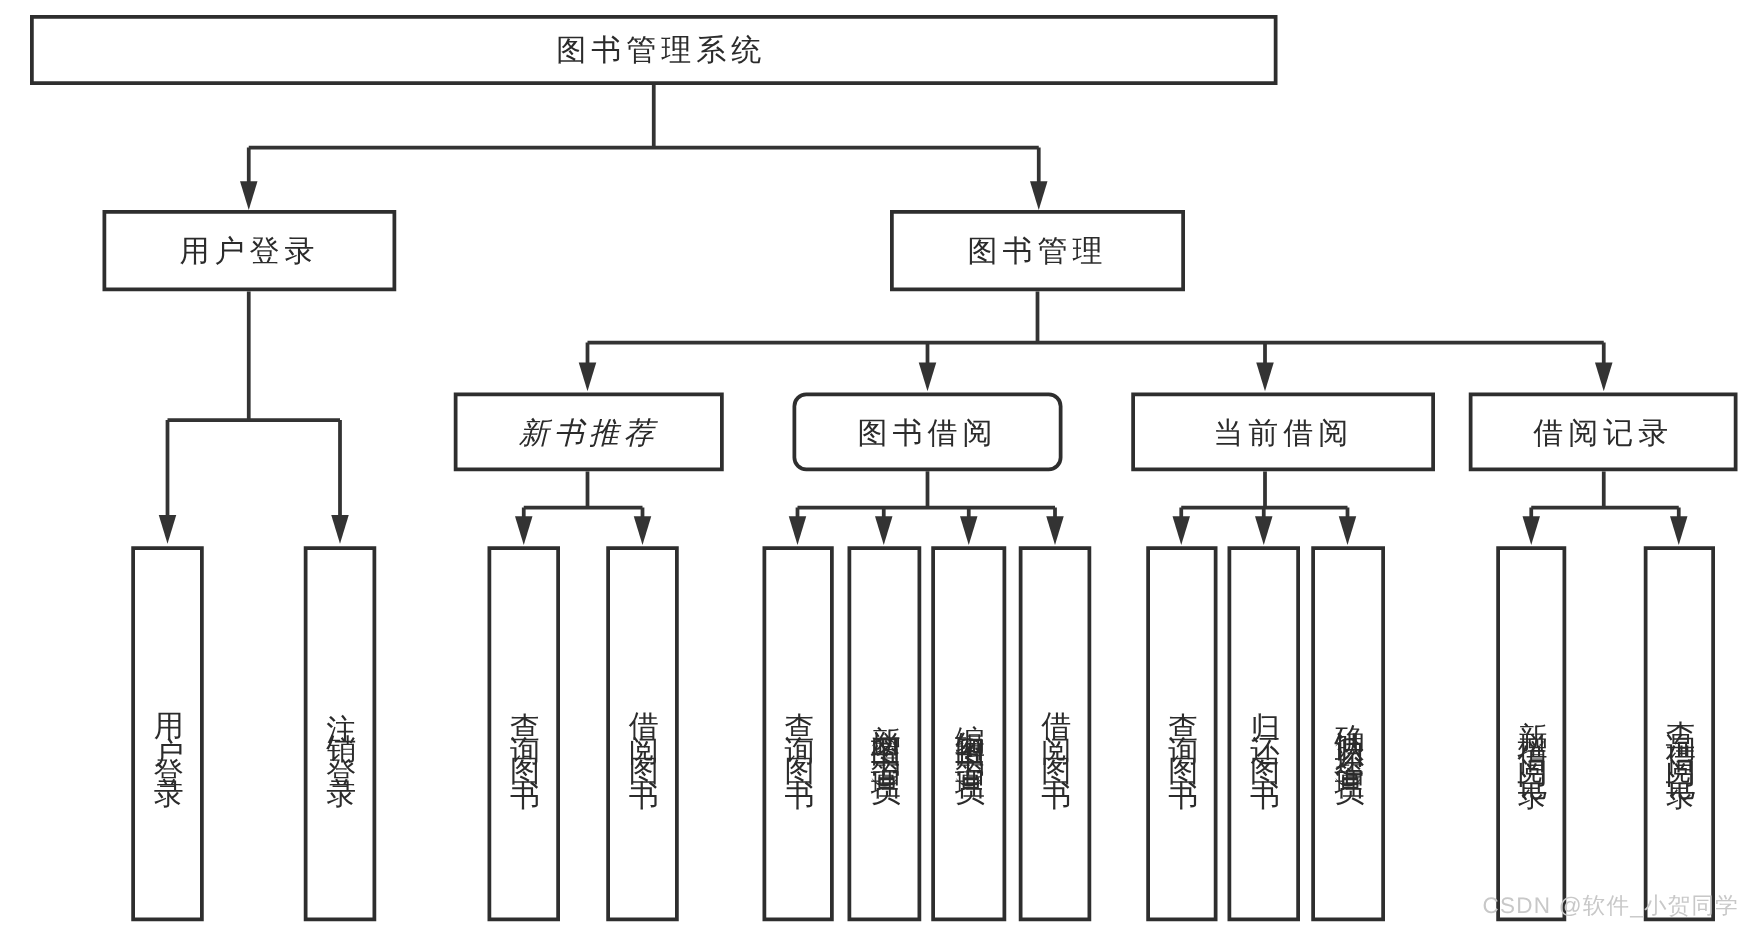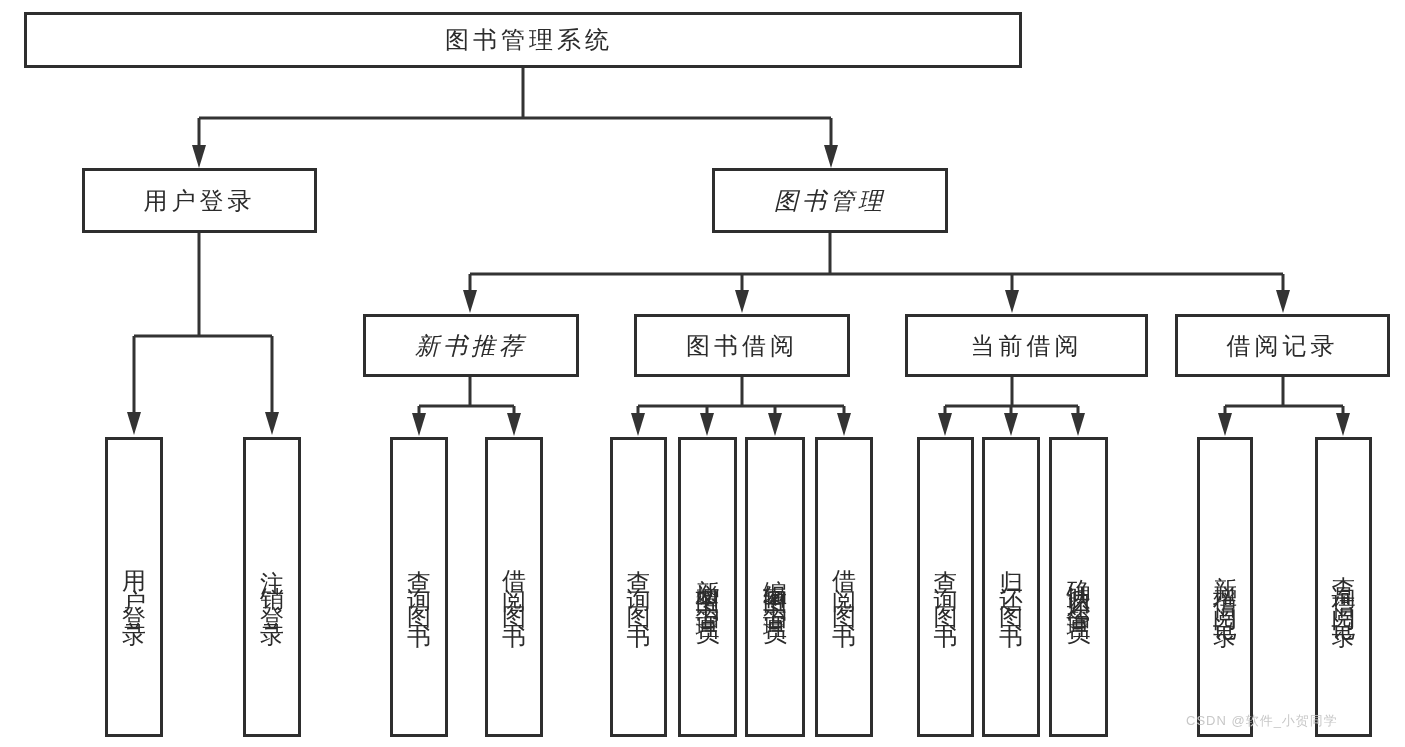--- a/index.html
+++ b/index.html
@@ -17,41 +17,41 @@
     border:3px solid var(--border); display:flex; align-items:center; justify-content:center;
   }
   .hnode span { font-size:24px; letter-spacing:4px; white-space:nowrap; }
   .leaf { top:437px; height:300px; }
   .leaf span { writing-mode:vertical-rl; text-orientation:mixed; font-size:24px; line-height:1; }
   .sp4 span { letter-spacing:18px; }
   .sp6 span { letter-spacing:10px; }
   .sp9 span { letter-spacing:6px; }
   #n-root  { left:24px;  top:12px;  width:998px; height:56px;padding-left:12px; }
   #n-l2-0  { left:82px;  top:168px; width:235px; height:65px; }
-  #n-l2-1  { left:712px; top:168px; width:236px; height:65px;font-style:italic; }
+  #n-l2-1  { left:712px; top:168px; width:236px; height:65px; }
   #n-l3-0  { left:363px; top:314px; width:216px; height:63px;font-style:italic; }
-  #n-l3-1  { left:634px; top:314px; width:216px; height:63px; }
+  #n-l3-1  { left:634px; top:314px; width:216px; height:63px;border-radius:11px; }
   #n-l3-2  { left:905px; top:314px; width:243px; height:63px; }
   #n-l3-3  { left:1175px;top:314px; width:215px; height:63px; }
   #n-leaf-0  { left:105px;  width:58px; }
   #n-leaf-1  { left:243px;  width:58px; }
   #n-leaf-2  { left:390px;  width:58px; }
   #n-leaf-3  { left:485px;  width:58px; }
   #n-leaf-4  { left:610px;  width:57px; }
   #n-leaf-5  { left:678px;  width:59px; }
   #n-leaf-6  { left:745px;  width:60px; }
   #n-leaf-7  { left:815px;  width:58px; }
   #n-leaf-8  { left:917px;  width:57px; }
   #n-leaf-9  { left:982px;  width:58px; }
   #n-leaf-10 { left:1049px; width:59px; }
   #n-leaf-11 { left:1197px; width:56px; }
   #n-leaf-12 { left:1315px; width:57px; }
   .watermark {
     position:absolute; left:1186px; top:712px; z-index:3;
-    font-size:13px; letter-spacing:1px; color:var(--wm); white-space:nowrap;
+    font-size:18px; letter-spacing:1px; color:var(--wm); white-space:nowrap;
   }
 </style>
 </head>
 <body>
 
 <div class="stage">
 
   <svg class="connectors" width="1405" height="747" viewBox="0 0 1405 747">
     <g>
       <path d="M523 67 V118 M199 118 H831 M199 118 V147 M831 118 V147"></path>

